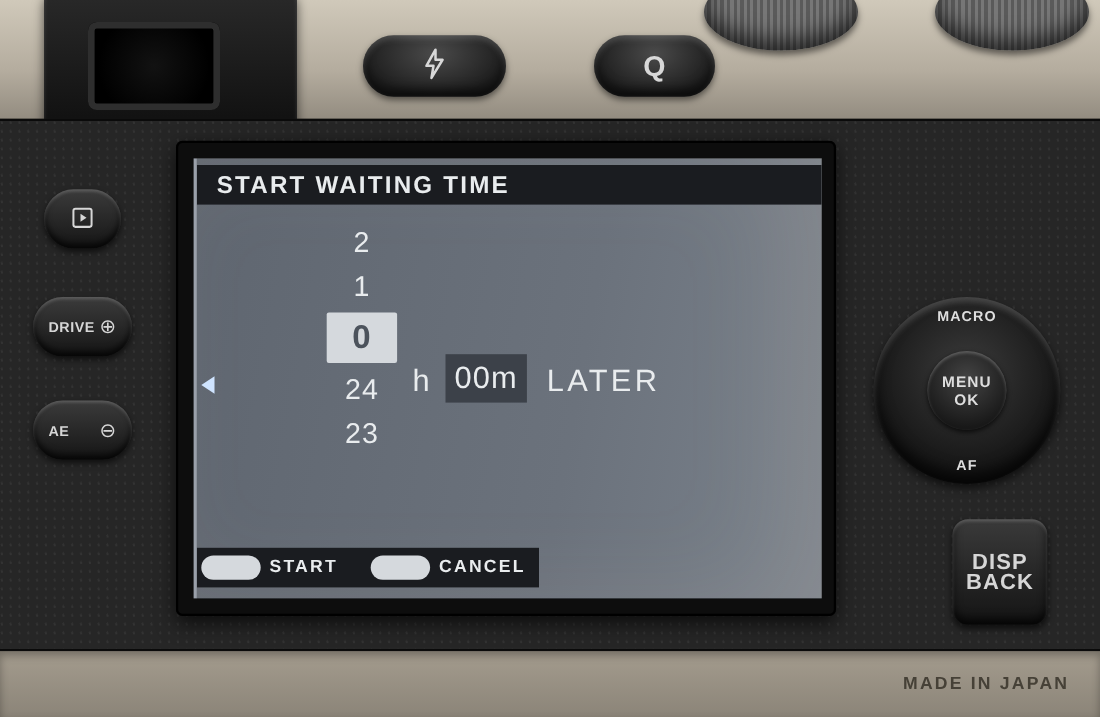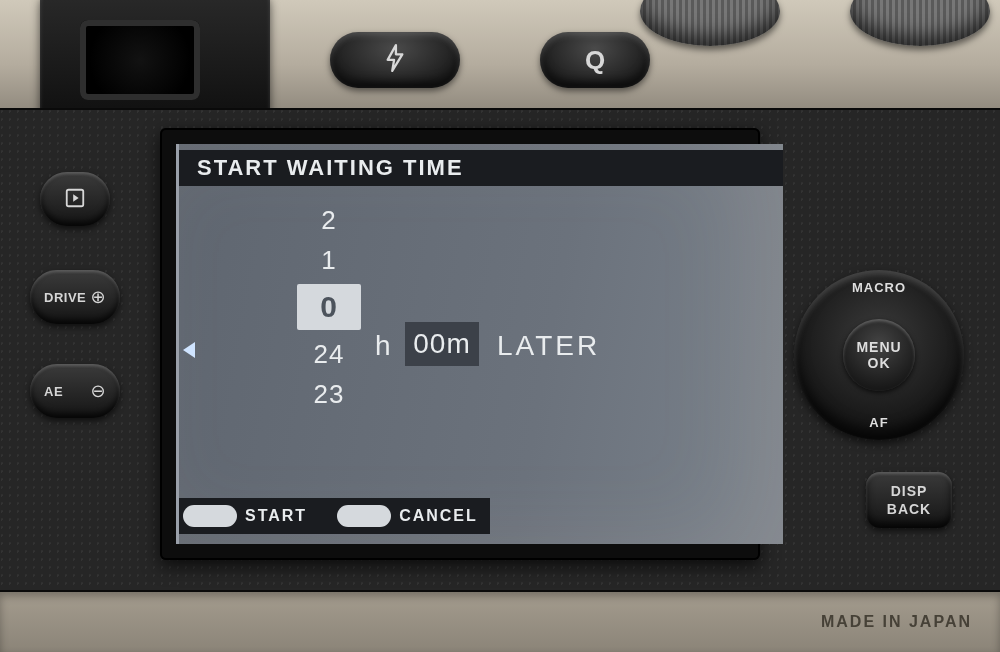--- a/index.html
+++ b/index.html
@@ -108,44 +108,43 @@
     background:radial-gradient(circle at 50% 35%,#444 0%,#181818 75%);
     box-shadow:inset 0 2px 3px rgba(255,255,255,.25), 0 2px 5px rgba(0,0,0,.7);
     display:flex;flex-direction:column;align-items:center;justify-content:center;
     font-size:14px;line-height:16px;font-weight:700;letter-spacing:1px;
   }
   .dpad .arm{position:absolute;font-size:13px;letter-spacing:1px;font-weight:700;width:100%;text-align:center;}
   .dpad .arm.top{top:10px;}
   .dpad .arm.bottom{bottom:10px;}
 
   .disp-btn{
-    position:absolute;right:48px;top:472px;width:86px;height:56px;border-radius:14px;
+    position:absolute;right:48px;top:472px;width:86px;height:96px;border-radius:14px;
     background:linear-gradient(180deg,#3a3a3a,#141414);
     box-shadow:inset 0 2px 3px rgba(255,255,255,.2), inset 0 -5px 9px rgba(0,0,0,.8), 0 3px 6px rgba(0,0,0,.6);
     color:#d6d6d6;display:flex;flex-direction:column;align-items:center;justify-content:center;
-    font-size:14px;line-height:18px;font-weight:700;letter-spacing:1px;
+    font-size:20px;line-height:18px;font-weight:700;letter-spacing:1px;
   }
 
   
   .lcd-frame{
     position:absolute;left:160px;top:128px;width:600px;height:432px;border-radius:6px;
     background:#0d0d0d;
     box-shadow:0 6px 18px rgba(0,0,0,.7), inset 0 0 0 2px #000;
     padding:16px;box-sizing:border-box;
   }
   .lcd{
     width:100%;height:100%;
     background:linear-gradient(100deg,var(--lcd-bg) 0%,var(--lcd-bg2) 60%,#7a828c 100%);
     position:relative;color:var(--lcd-white);
     font-family:"Arial Narrow","Helvetica Neue",Arial,sans-serif;
     font-stretch:condensed;letter-spacing:1px;
     border-left:3px solid #9aa0aa;
     box-shadow:inset -40px 0 90px rgba(255,230,200,.10);
     overflow:hidden;
-    padding-left:36px;
   }
   .lcd-title{
     position:absolute;left:0;right:0;top:6px;height:36px;
     background:var(--lcd-bar);
     display:flex;align-items:center;padding-left:18px;
     font-size:22px;font-weight:700;letter-spacing:2px;
   }
   .spinner{position:absolute;left:0;right:0;top:56px;bottom:120px;}
   .col{position:absolute;top:0;bottom:0;text-align:center;}
   .col.hours{left:110px;width:80px;}

